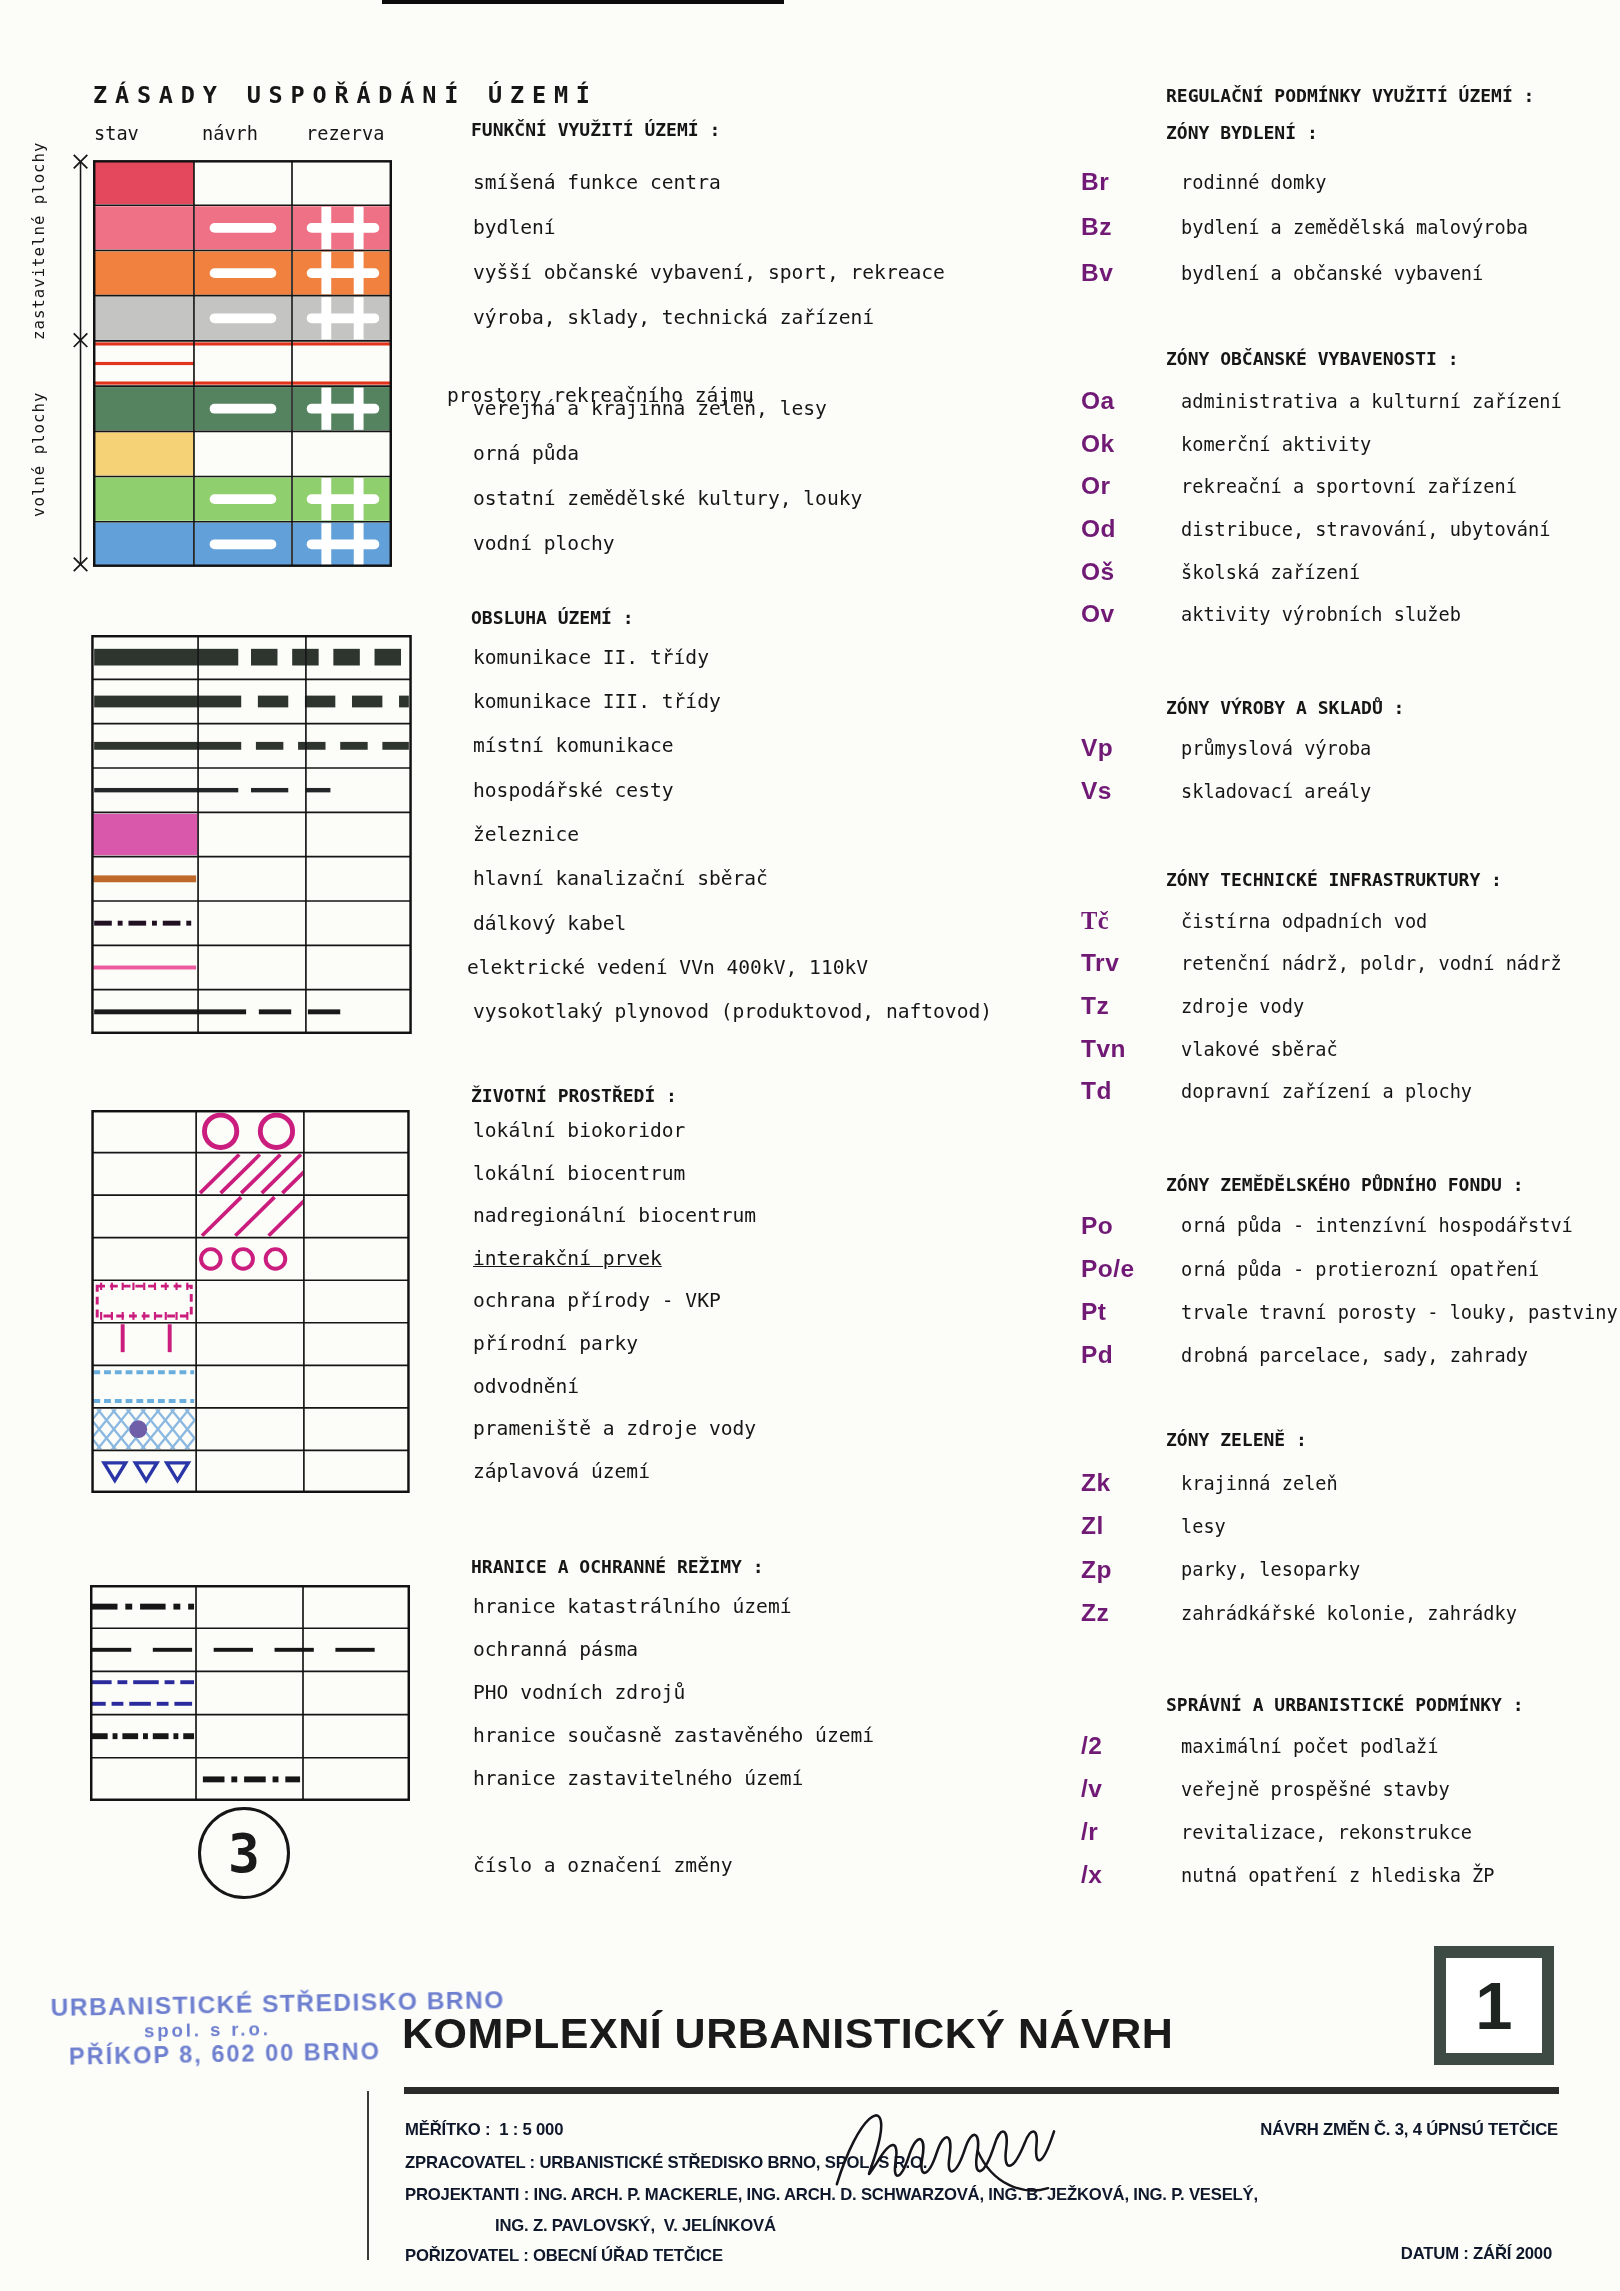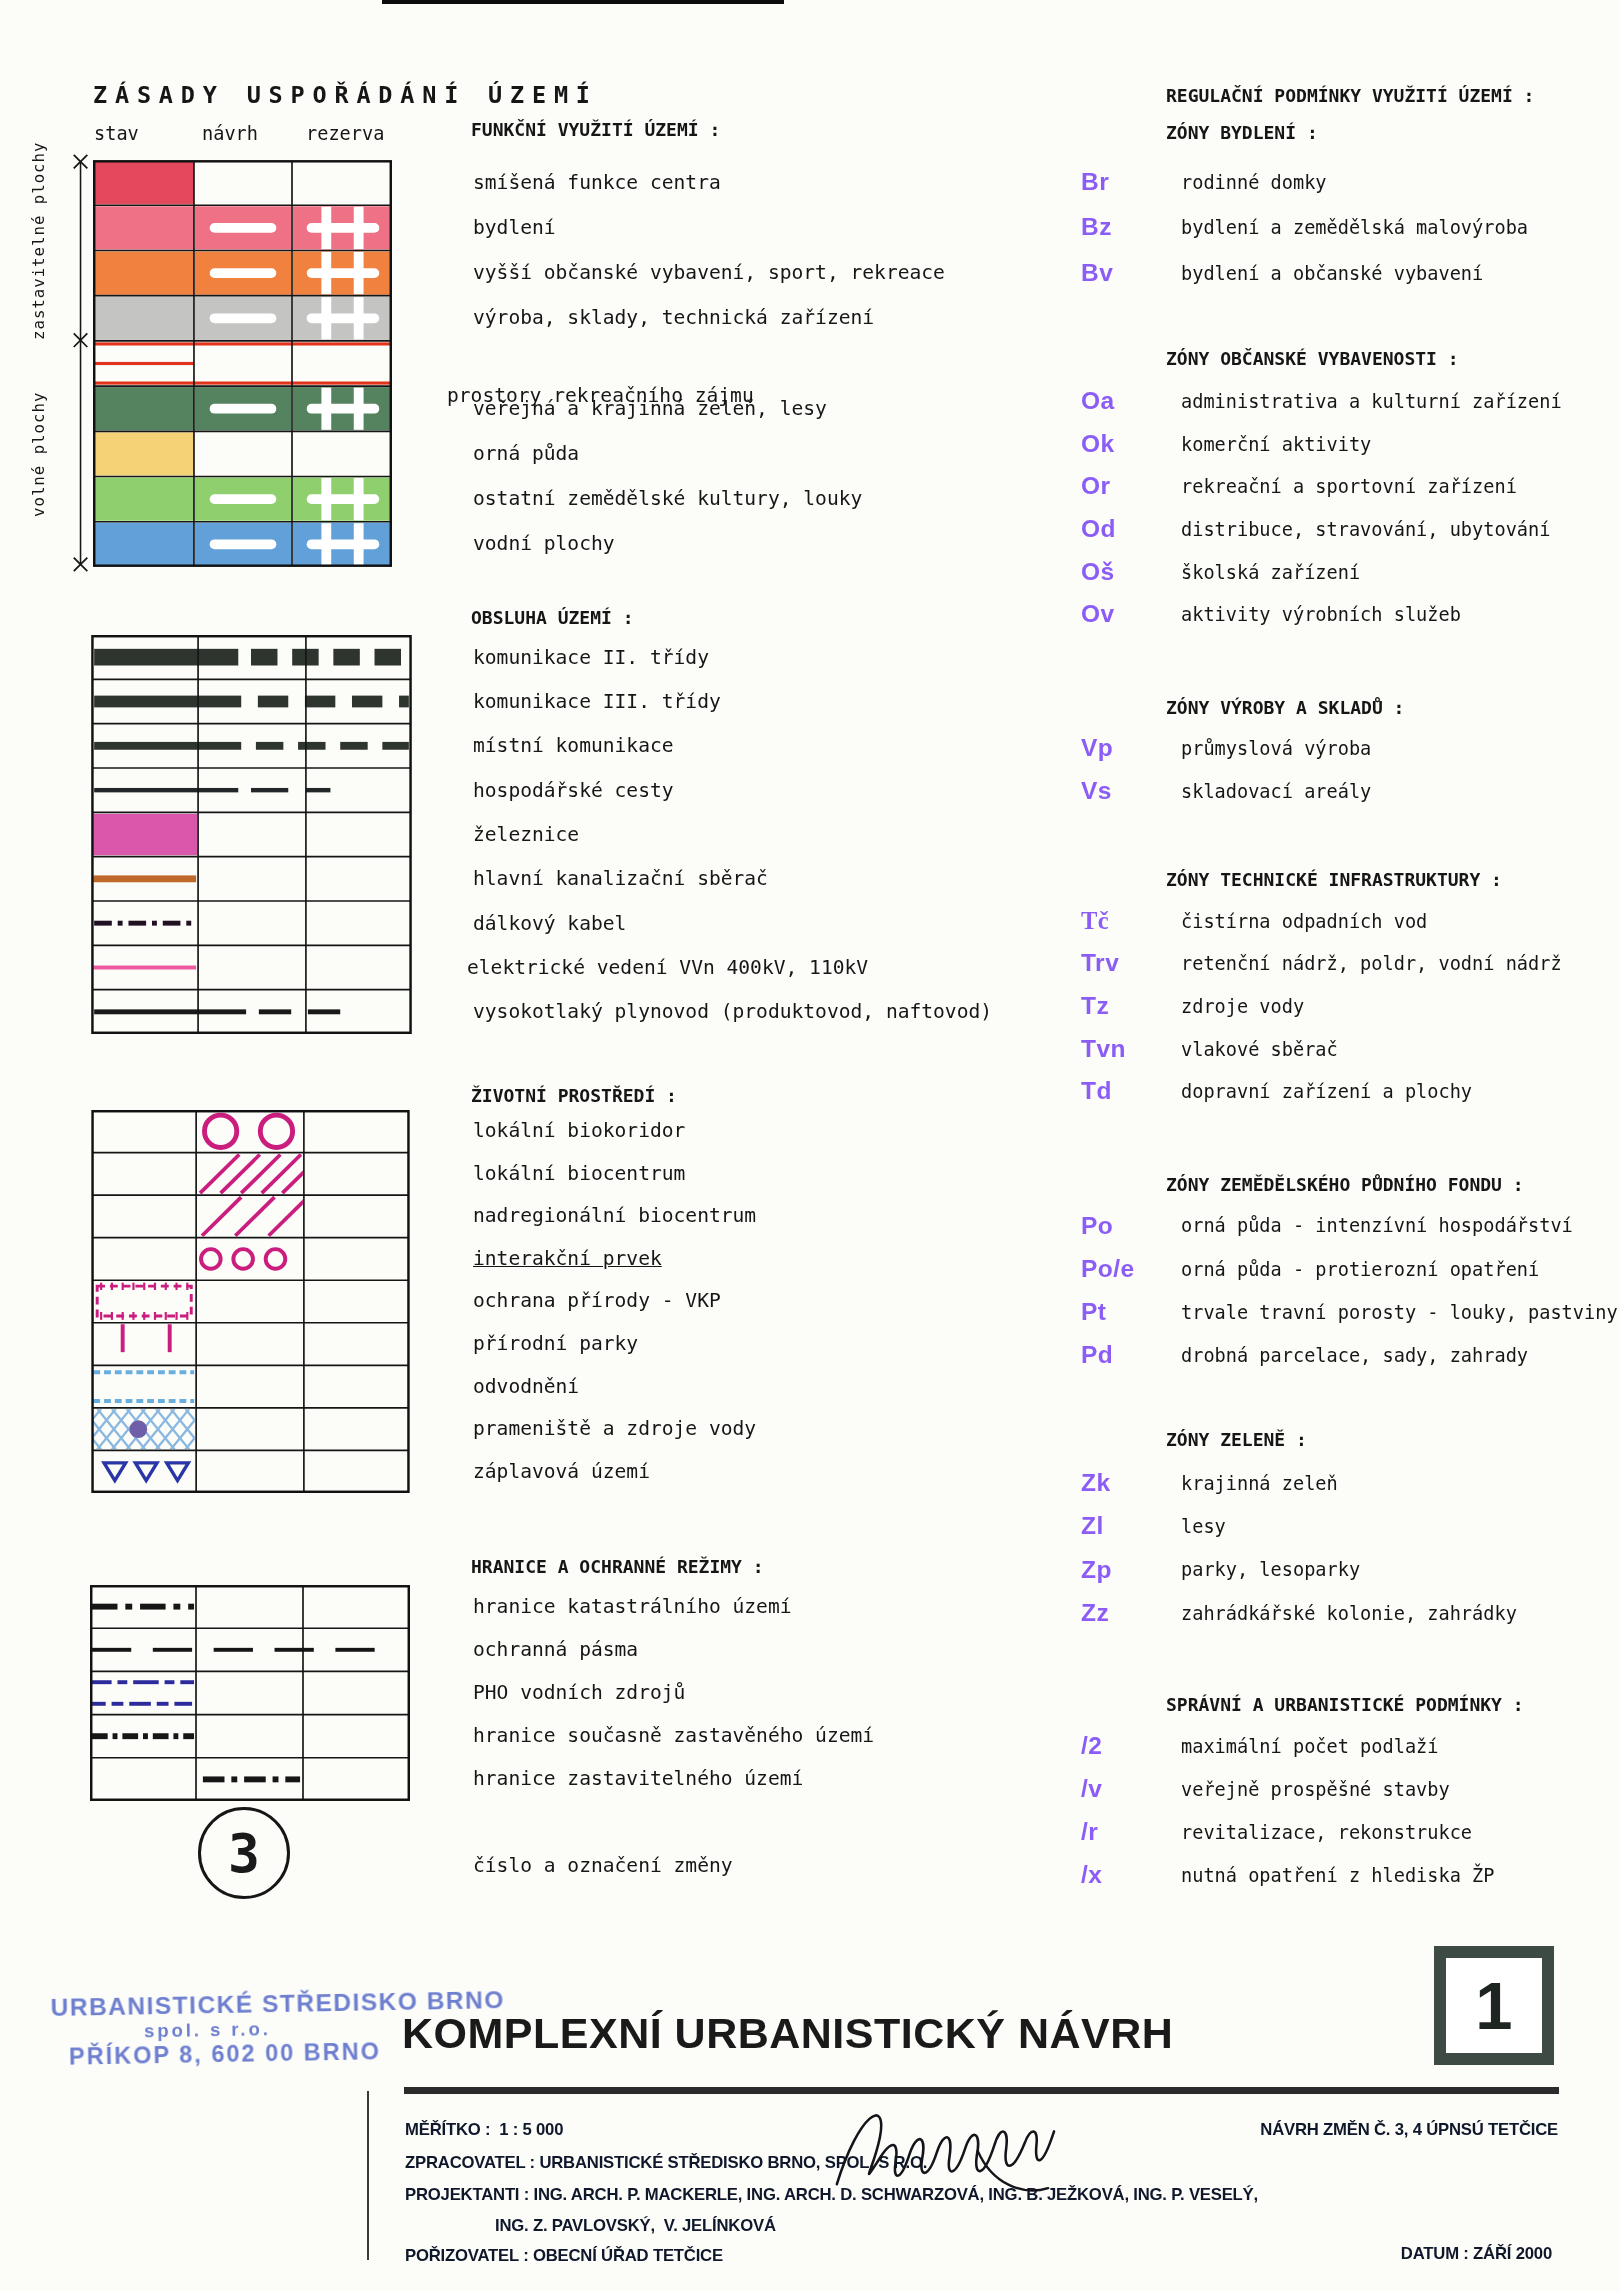--- a/index.html
+++ b/index.html
@@ -6,21 +6,21 @@
   #page{position:relative;width:1620px;height:2292px;background:#fcfcf9;overflow:hidden;
         font-family:"DejaVu Sans Mono",monospace;color:#161616;}
   .abs{position:absolute;}
   .mono{font-family:"DejaVu Sans Mono",monospace;}
   .sans{font-family:"Liberation Sans",sans-serif;}
   .page-title{font-size:23.5px;letter-spacing:7.8px;font-weight:bold;white-space:pre;}
   .col-label{font-size:18.6px;}
   .sec-head{font-size:18px;font-weight:bold;line-height:27.4px;white-space:pre;}
   .row-label{font-size:19.6px;line-height:27.4px;white-space:pre;}
   .rc-label{font-size:18.6px;}
-  .rc-code{font-size:24.5px;font-weight:bold;line-height:31px;letter-spacing:0.5px;color:#8b5cf6;}
+  .rc-code{font-size:24.5px;font-weight:bold;line-height:31px;letter-spacing:0.5px;color:#701a75;}
   .vlabel{writing-mode:vertical-rl;transform:rotate(180deg);font-size:15.7px;letter-spacing:1px;
           text-align:center;white-space:nowrap;}
   .zmena-circle{width:86px;height:86px;border:3.9px solid #161616;border-radius:50%;
           display:flex;align-items:center;justify-content:center;}
   .zmena-num{font-size:53px;font-weight:bold;color:#1a1a1a;}
   .tb{font-family:"Liberation Sans",sans-serif;font-weight:bold;color:#0f172a;
       letter-spacing:-0.2px;white-space:pre;}
   .tb-row{font-size:16.7px;line-height:21.6px;}
   .main-title{font-size:43px;letter-spacing:0.5px;color:#1a1a1a;}
   .rule{background:#2b2b2b;}

